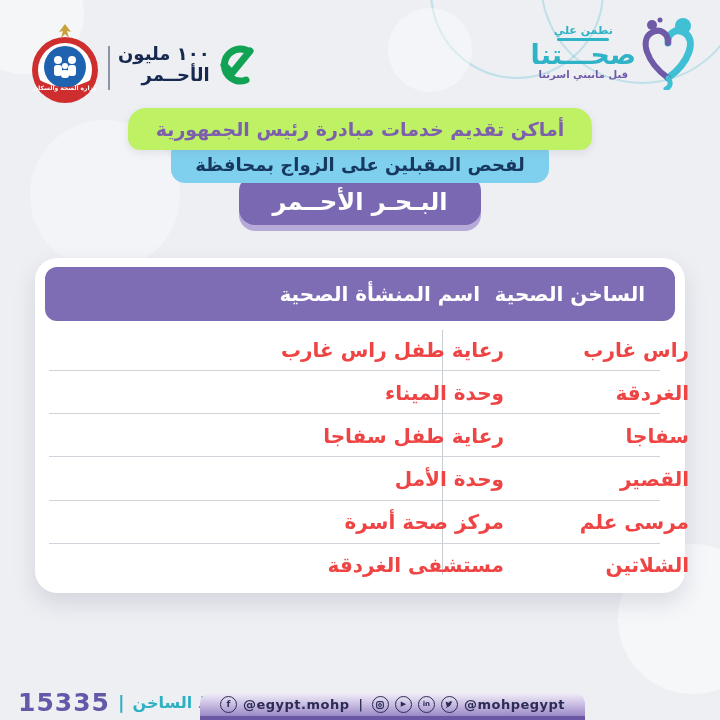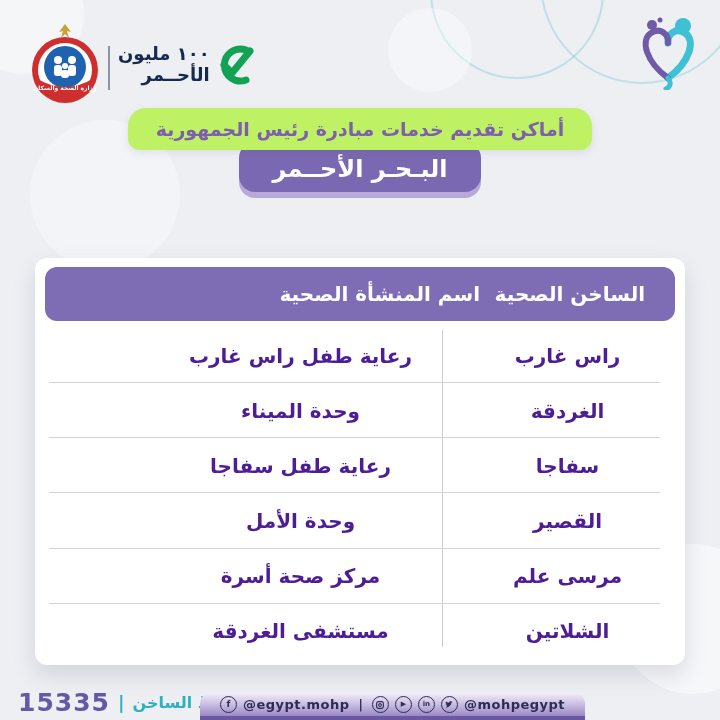--- a/index.html
+++ b/index.html
@@ -35,36 +35,36 @@
   .badge1{z-index:3;background:#bef264;color:#7d5fae;font-size:19px;
     padding:10px 28px;border-radius:18px 18px 12px 12px;
     box-shadow:0 3px 8px rgba(90,90,120,.12);}
   .badge2{z-index:2;background:#7fd0ee;color:#17395f;font-size:18px;
     margin-top:-10px;padding:14px 24px 8px;border-radius:14px;}
   .badge3{z-index:1;background:#7a68b2;color:#ffffff;font-size:24px;
     margin-top:-8px;padding:13px 34px 9px;border-radius:16px;
     box-shadow:0 6px 0 #b7aad8;}
 
   
-  .card{position:absolute;left:35px;top:258px;width:650px;height:407px;
-    background:#ffffff;border-radius:12px;
+  .card{position:absolute;left:35px;top:258px;width:650px;height:335px;
+    background:#ffffff;border-radius:22px;
     box-shadow:0 10px 22px rgba(96,96,130,.18);}
   .thead{position:absolute;left:10px;right:10px;top:9px;height:54px;
     background:#7e6cb5;border-radius:12px;}
   .th{position:absolute;top:50%;transform:translateY(-50%);
     color:#ffffff;font-weight:bold;font-size:20px;direction:rtl;white-space:nowrap;}
   .th-admin{right:30px;}
   .th-facility{right:195px;}
   .tbody{position:absolute;left:0;right:0;top:70px;bottom:6px;}
   .vdivider{position:absolute;left:407px;top:2px;bottom:12px;width:1px;background:#c8ccd3;}
   .trow{position:relative;height:16.666%;display:grid;direction:rtl;
     grid-template-columns:243px 1fr;}
   .trow:not(:last-child)::after{content:'';position:absolute;left:14px;right:25px;bottom:0;height:1px;background:#d0d4da;}
-  .td{display:flex;align-items:center;justify-content:center;
-    color:#4c1d95;font-weight:bold;font-size:20px;direction:rtl;white-space:nowrap;}
+  .td{display:flex;align-items:center;
+    color:#ef4444;font-weight:bold;font-size:20px;direction:rtl;white-space:nowrap;}
   .td-admin span{position:relative;left:4px;}
   .td-facility span{position:relative;left:62px;}
 
   
   .hotline{position:absolute;left:18px;bottom:3px;display:flex;direction:rtl;align-items:center;gap:8px;}
   .hotline-label{color:#2fb0c2;font-size:16px;font-weight:bold;}
   .hotline-sep{color:#2fb0c2;font-size:18px;font-weight:bold;}
   .hotline-number{color:#6458a8;font-size:25px;font-weight:bold;letter-spacing:1px;}
 
   .socialbar{position:absolute;left:200px;bottom:0;width:385px;height:23px;
@@ -118,24 +118,31 @@
 
 <div class="sehetna">
   <svg class="heart-mark" viewBox="0 0 60 76">
     <circle cx="45" cy="12" r="8" fill="#3fc0d4"></circle>
     <circle cx="14" cy="11" r="5" fill="#6f5aa8"></circle>
     <circle cx="22" cy="6" r="2.5" fill="#6f5aa8"></circle>
     <path d="M30 64 C52 48 58 26 47 19 C38 13 29 20 30 29" fill="none" stroke="#3fc0d4" stroke-width="7" stroke-linecap="round"></path>
     <path d="M30 64 C8 48 2 26 13 19 C22 13 31 20 30 29" fill="none" stroke="#6f5aa8" stroke-width="6" stroke-linecap="round"></path>
     <path d="M30 64 C34 69 32 73 28 75" fill="none" stroke="#3fc0d4" stroke-width="5" stroke-linecap="round"></path>
   </svg>
+  <div class="sehetna-text">
+    <span class="sehetna-top">نطمن علي</span>
+    <div class="sehetna-underline"></div>
+    <span class="sehetna-title">صحـــتنا</span>
+    <span class="sehetna-bottom">قبل مانبني اسرتنا</span>
+  </div>
 </div>
 
 <div class="badges">
   <div class="badge badge1">أماكن تقديم خدمات مبادرة رئيس الجمهورية</div>
+  <div class="badge badge2">لفحص المقبلين على الزواج بمحافظة</div>
   <div class="badge badge3">البـحـر الأحــمر</div>
 </div>
 
 <div class="card">
   <div class="thead">
     <span class="th th-facility">اسم المنشأة الصحية</span>
     <span class="th th-admin">الساخن الصحية</span>
   </div>
   <div class="tbody">
     <div class="vdivider"></div>

